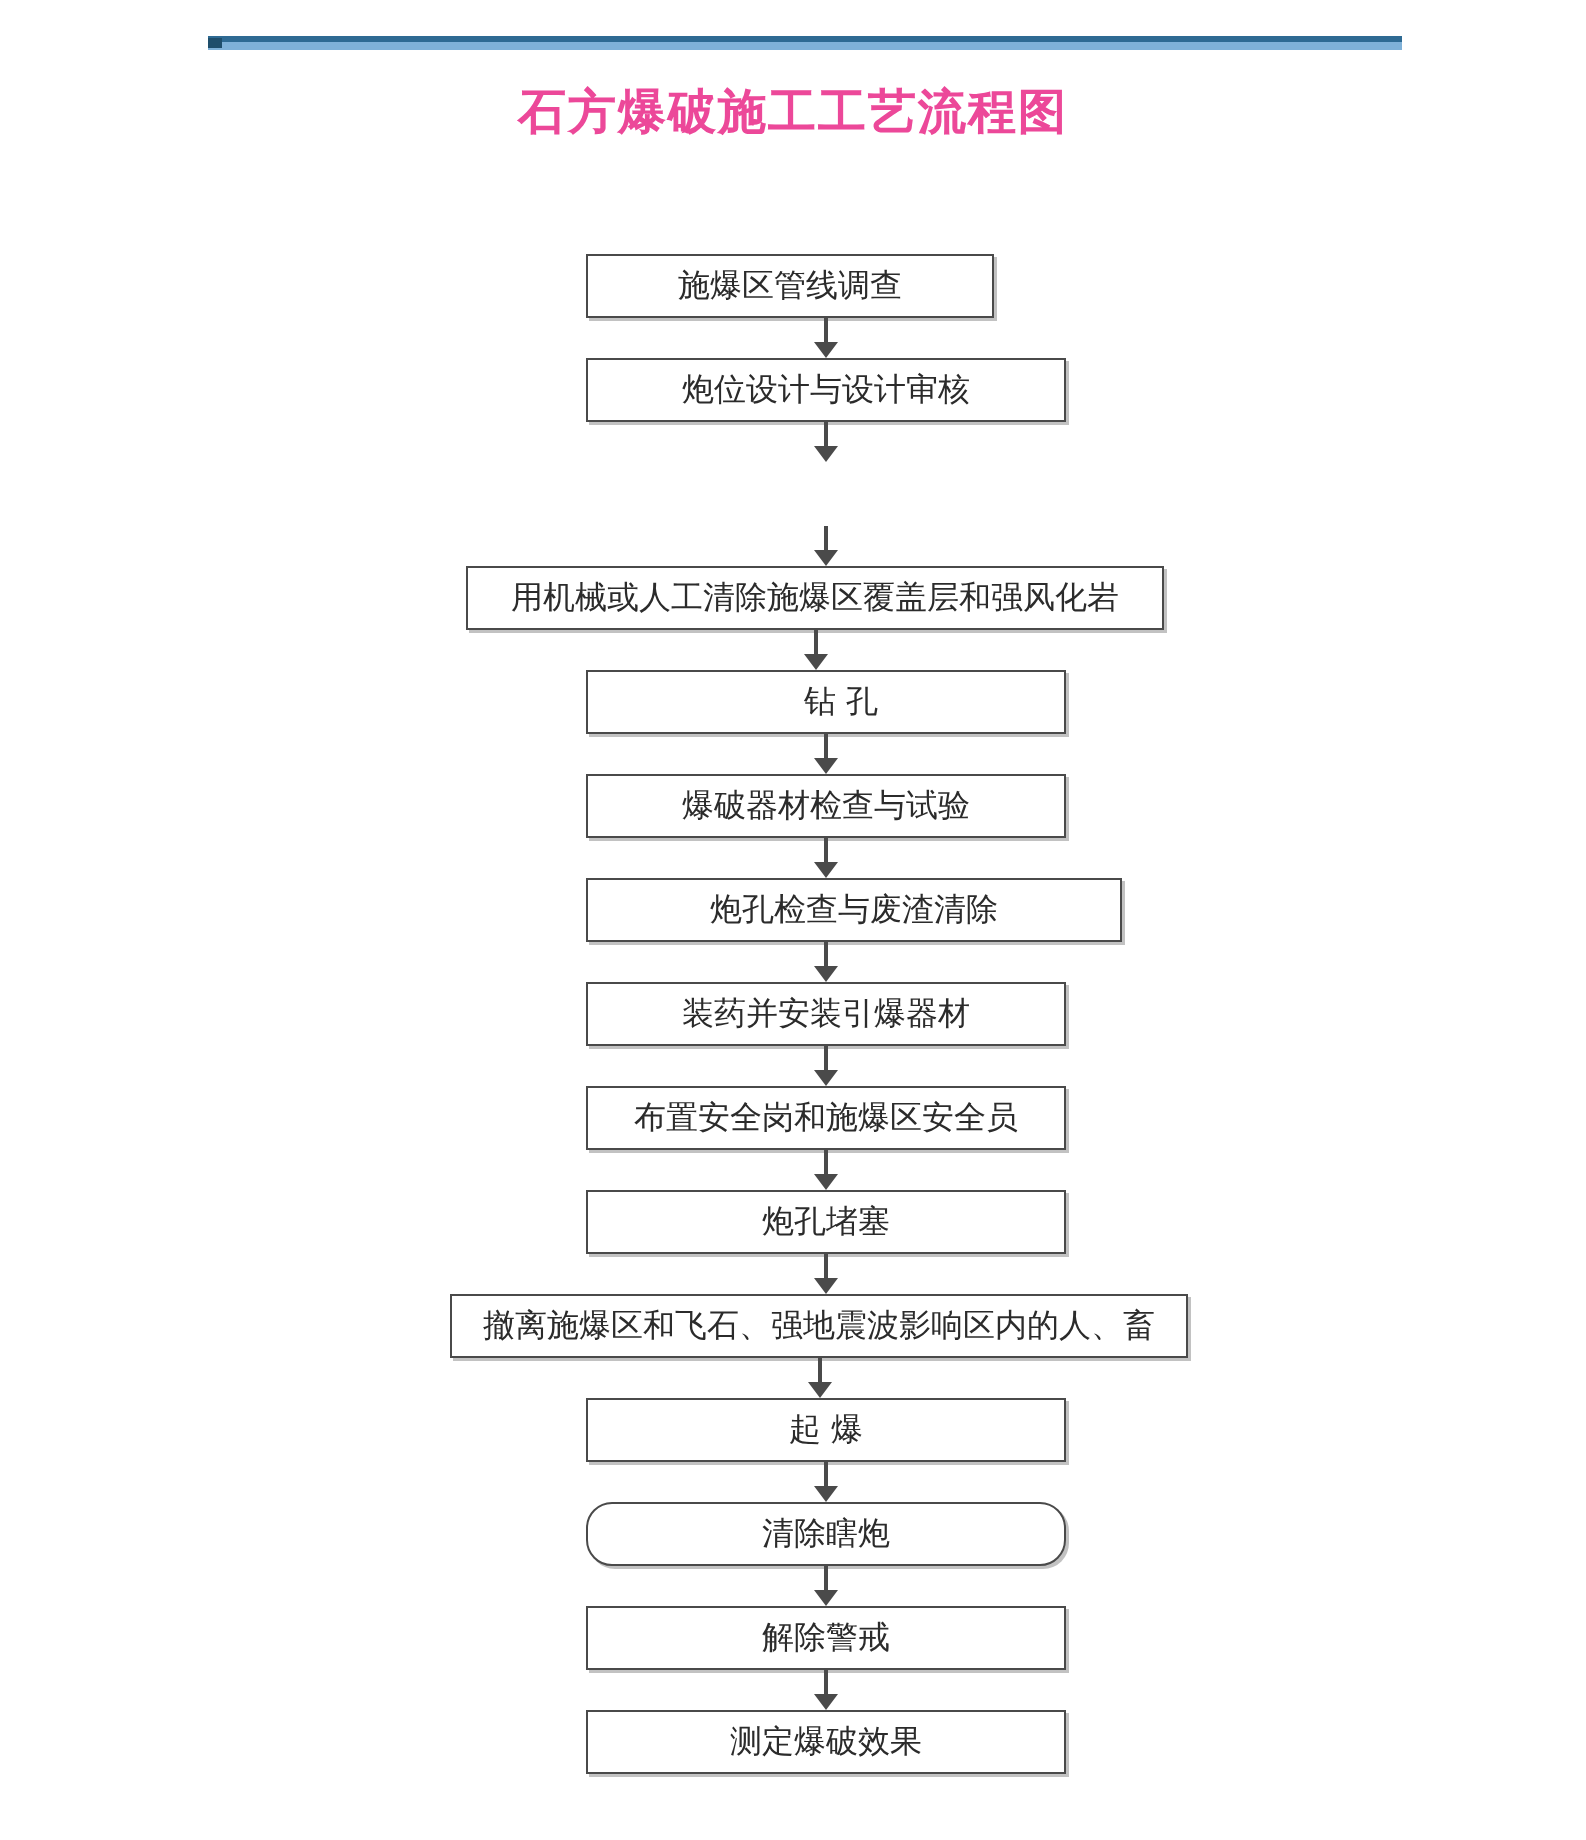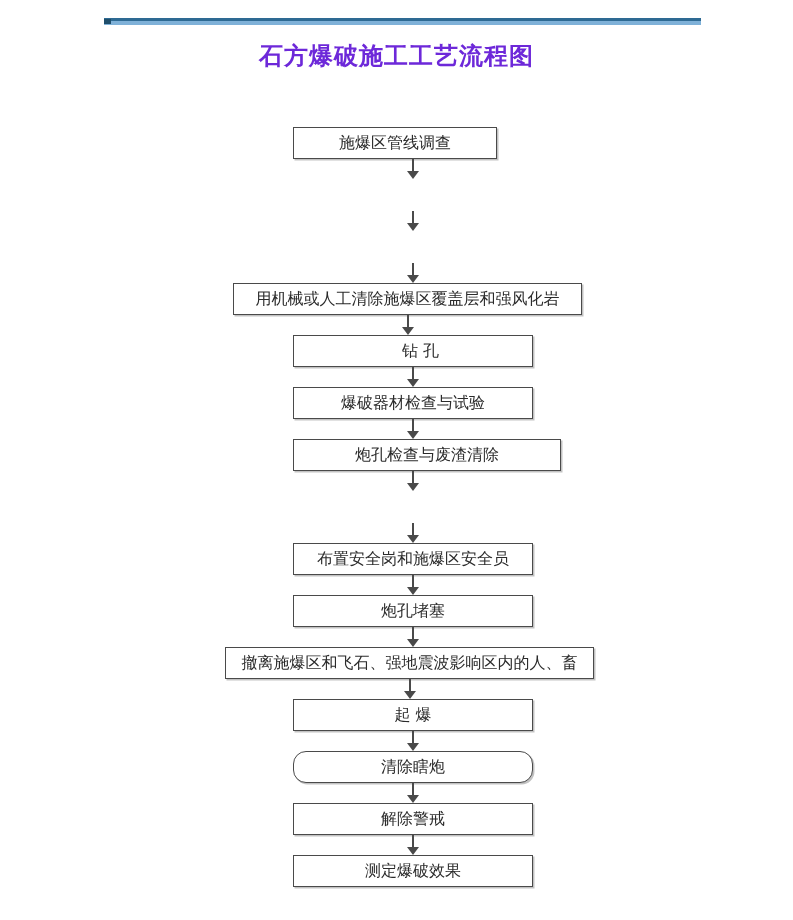--- a/index.html
+++ b/index.html
@@ -47,21 +47,21 @@
 
   
   #page-title {
     position: absolute;
     left: 0;
     top: 40px;
     width: 793px;
     text-align: center;
     font-size: 24px;
     font-weight: bold;
-    color: #6d28d9;
+    color: #ec4899;
     letter-spacing: 1px;
     font-family: Liberation Mono, monospace;
   }
 
   
   #flowchart {
     position: absolute;
     left: 0;
     top: 0;
     width: 793px;
@@ -110,24 +110,26 @@
 <div id="top-rule">
   <div class="rule-light"></div>
   <div class="rule-dark"></div>
   <div class="rule-cap"></div>
 </div>
 
 <div id="page-title">石方爆破施工工艺流程图</div>
 
 <div id="flowchart">
     <div class="flow-node" style="left: 293px; top: 127px; width: 204px;">施爆区管线调查</div>
+    <div class="flow-node" style="left: 293px; top: 179px; width: 240px;">炮位设计与设计审核</div>
     <div class="flow-node" style="left: 233px; top: 283px; width: 349px;">用机械或人工清除施爆区覆盖层和强风化岩</div>
     <div class="flow-node" style="left: 293px; top: 335px; width: 240px; padding-left: 15px;">钻    孔</div>
     <div class="flow-node" style="left: 293px; top: 387px; width: 240px;">爆破器材检查与试验</div>
     <div class="flow-node" style="left: 293px; top: 439px; width: 268px;">炮孔检查与废渣清除</div>
+    <div class="flow-node" style="left: 293px; top: 491px; width: 240px;">装药并安装引爆器材</div>
     <div class="flow-node" style="left: 293px; top: 543px; width: 240px;">布置安全岗和施爆区安全员</div>
     <div class="flow-node" style="left: 293px; top: 595px; width: 240px;">炮孔堵塞</div>
     <div class="flow-node" style="left: 225px; top: 647px; width: 369px;">撤离施爆区和飞石、强地震波影响区内的人、畜</div>
     <div class="flow-node" style="left: 293px; top: 699px; width: 240px;">起    爆</div>
     <div class="flow-node" style="left: 293px; top: 751px; width: 240px; border-radius: 13px;">清除瞎炮</div>
     <div class="flow-node" style="left: 293px; top: 803px; width: 240px;">解除警戒</div>
     <div class="flow-node" style="left: 293px; top: 855px; width: 240px;">测定爆破效果</div>
     <div class="flow-arrow" style="left: 406px; top: 159px; height: 20px;">
       <div class="shaft" style="height: 13px;"></div>
       <div class="head" style="top: 12px;"></div>

